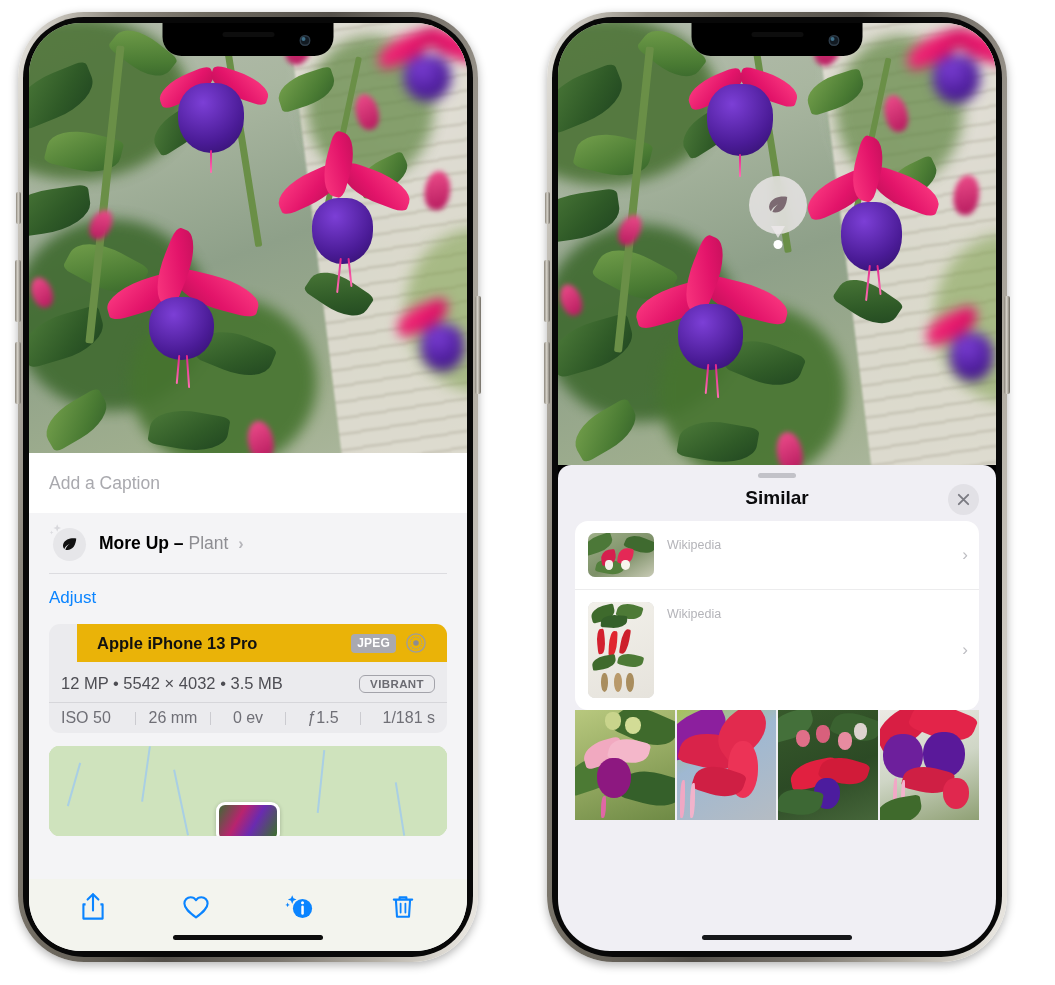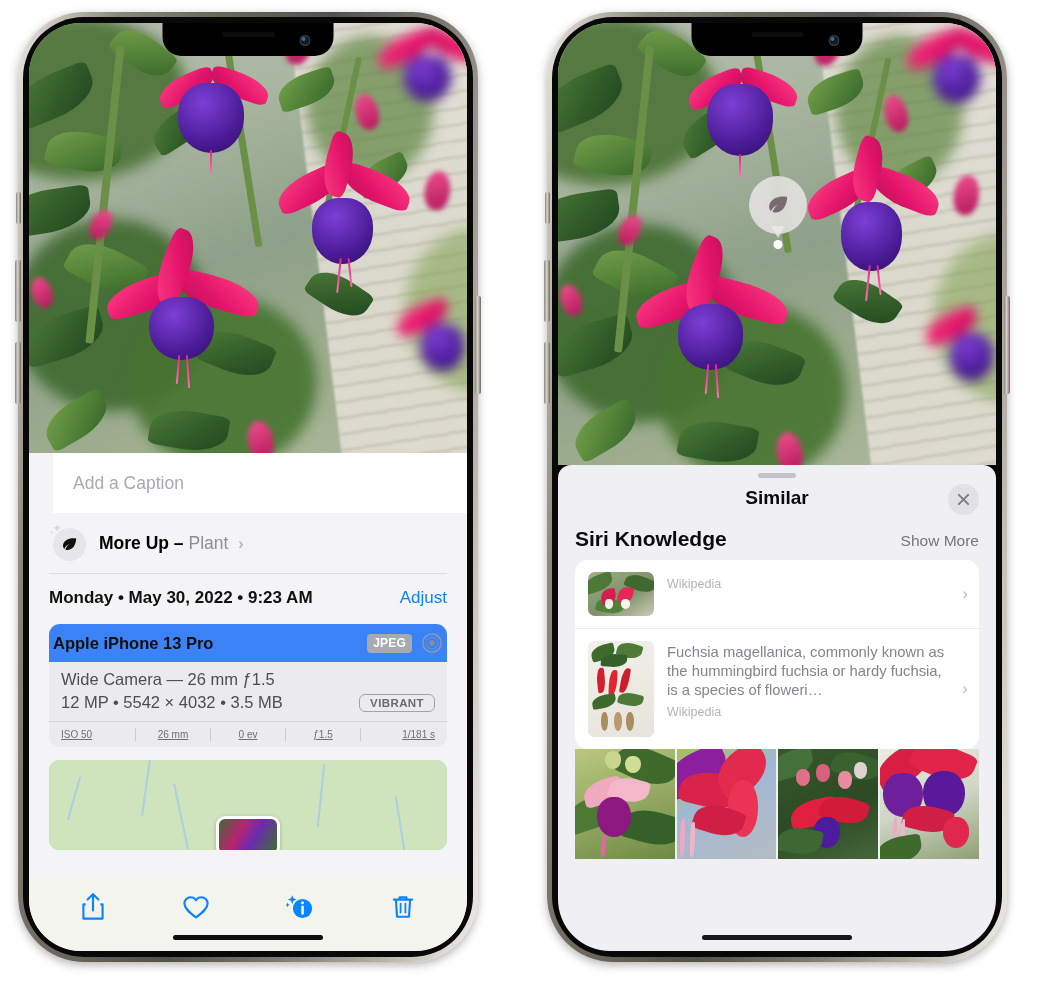--- a/index.html
+++ b/index.html
@@ -90,21 +90,21 @@
   .lookup-badge .tail{position:absolute;left:50%;transform:translateX(-50%);
         top:50px;width:0;height:0;border-left:7px solid transparent;
         border-right:7px solid transparent;border-top:12px solid rgba(238,233,235,.80);}
   .lookup-badge .dot{position:absolute;left:50%;transform:translateX(-50%);
         top:64px;width:9px;height:9px;border-radius:50%;background:#fff;}
   .lookup-badge svg{position:absolute;left:16px;top:16px;}
 
   
   .sheet{position:absolute;left:0;right:0;top:430px;bottom:0;background:#f4f4f6;}
   .caption-box{height:60px;background:#ffffff;display:flex;align-items:center;
-        padding:0 20px;box-sizing:border-box;margin-left:24px;}
+        padding:0 20px;box-sizing:border-box;}
   .caption-box .ph{color:#a9a9ae;font-size:17.5px;}
 
   .lookup-row{height:60px;display:flex;align-items:center;padding:0 20px;
         box-sizing:border-box;position:relative;}
   .lu-iconwrap{position:relative;width:36px;height:36px;margin-right:14px;}
   .lu-circle{position:absolute;left:4px;top:3px;width:33px;height:33px;border-radius:50%;
         background:#e6e6e9;display:flex;align-items:center;justify-content:center;}
   .lu-spark{position:absolute;left:-4px;top:-5px;}
   .lu-text{font-size:17.5px;color:#000;font-weight:700;}
   .lu-text .sub{font-weight:400;color:#8e8e93;}
@@ -114,35 +114,35 @@
 
   .meta{padding:14px 20px 4px;box-sizing:border-box;}
   .meta-row1{display:flex;align-items:baseline;justify-content:space-between;}
   .meta-date{font-size:17px;font-weight:700;color:#111;}
   .meta-adjust{font-size:17px;color:#0a84ff;}
   .meta-row2{display:flex;align-items:center;gap:9px;margin-top:7px;}
   .meta-file{font-size:16.5px;color:#6f6f75;}
 
   .camcard{margin:12px 20px 0;border-radius:11px;overflow:hidden;background:#ebebee;}
   .camcard .hdr{display:flex;align-items:center;justify-content:space-between;
-        background:#3b82f6;padding:8px 4px;box-sizing:border-box;}
+        background:#eab308;padding:8px 20px;box-sizing:border-box;margin-left:28px;}
   .camcard .hdr .name{font-size:16.5px;font-weight:700;color:#111;}
   .hdr-right{display:flex;align-items:center;gap:9px;}
   .jpeg{background:#a9a9b0;color:#fff;font-size:12px;font-weight:700;
         padding:2.5px 6px;border-radius:4px;letter-spacing:.2px;}
   .camcard .body{padding:8px 12px 9px;box-sizing:border-box;}
   .camcard .line1{font-size:16.5px;color:#4d4d53;}
   .camcard .line2row{display:flex;align-items:center;justify-content:space-between;
         margin-top:4px;}
   .camcard .line2{font-size:16.5px;color:#4d4d53;}
   .vibrant{border:1.2px solid #a3a3aa;border-radius:6px;color:#6b6b72;
         font-size:11.5px;font-weight:600;padding:2px 10px;letter-spacing:.4px;}
   .camcard .exif{display:flex;align-items:center;border-top:1px solid #d6d6da;
         padding:6px 12px;box-sizing:border-box;}
-  .camcard .exif span{flex:1;text-align:center;font-size:10px;color:#6f6f76;text-decoration:underline;}
+  .camcard .exif span{flex:1;text-align:center;font-size:16px;color:#6f6f76;}
   .camcard .exif span:first-child{text-align:left;}
   .camcard .exif span:last-child{text-align:right;}
   .camcard .exif .sep{flex:0 0 1px;height:13px;background:#cbcbd0;}
 
   .mapcard{margin:13px 20px 0;height:90px;border-radius:11px;overflow:hidden;
         position:relative;background:#eee9df;}
   .mapcard .land{position:absolute;inset:0;
         background:
          radial-gradient(ellipse 22% 48% at 12% 30%,#cfe3bd 0,#cfe3bd 100%),
          radial-gradient(ellipse 17% 40% at 30% 72%,#cfe3bd 0,#cfe3bd 100%),
@@ -318,39 +318,37 @@
             <span>More Up –</span>
             <span class="sub">Plant</span>
             <span class="lu-chev">›</span>
           </div>
         </div>
 
         <div class="divider"></div>
 
         <div class="meta">
           <div class="meta-row1">
-            <span class="meta-date">Monday • May 30, 2022 • 9:23 AM</span>
             <span class="meta-adjust">Adjust</span>
           </div>
         </div>
 
         <div class="camcard">
           <div class="hdr">
             <span class="name">Apple iPhone 13 Pro</span>
             <span class="hdr-right">
               <span class="jpeg">JPEG</span>
               <svg width="22" height="22" viewBox="0 0 24 24">
                 <circle cx="12" cy="12" r="10" fill="none" stroke="#9b9ba2" stroke-width="1.4"></circle>
                 <circle cx="12" cy="12" r="6.4" fill="none" stroke="#9b9ba2" stroke-width="1.2" stroke-dasharray="1.2 1.4"></circle>
                 <circle cx="12" cy="12" r="3" fill="#8c8c93"></circle>
               </svg>
             </span>
           </div>
           <div class="body">
-            <div class="line1">Wide Camera — 26 mm ƒ1.5</div>
             <div class="line2row">
               <span class="line2">12 MP • 5542 × 4032 • 3.5 MB</span>
               <span class="vibrant">VIBRANT</span>
             </div>
           </div>
           <div class="exif">
             <span>ISO 50</span>
             <i class="sep"></i>
             <span>26 mm</span>
             <i class="sep"></i>
@@ -516,24 +514,20 @@
 
         <div class="res-hdr">
           <span class="res-title">Similar</span>
           <div class="res-close">
             <svg width="15" height="15" viewBox="0 0 16 16">
               <path d="M3 3l10 10M13 3L3 13" stroke="#7b7b82" stroke-width="2" stroke-linecap="round"></path>
             </svg>
           </div>
         </div>
 
-        <div class="sec-hdr">
-          <span class="sec-title">Siri Knowledge</span>
-          <span class="sec-more">Show More</span>
-        </div>
 
         <div class="kcard">
 
           <div class="krow">
             <div class="kthumb a">
               <div class="mini">
                 <div class="bgp" style="background:linear-gradient(150deg,#9fb089,#7d9068 55%,#c9cbb6);"></div>
                 <div class="lf" style="left:-6%;top:6%;width:44%;height:36%;background:#4c7838;transform:rotate(-18deg);"></div>
                 <div class="lf" style="left:56%;top:8%;width:46%;height:34%;background:#3f6a2f;transform:rotate(22deg);"></div>
                 <div class="lf" style="left:12%;top:62%;width:42%;height:32%;background:#537f3c;transform:rotate(12deg);"></div>
@@ -560,21 +554,20 @@
                 <div class="fl" style="left:32%;top:30%;width:12%;height:26%;background:#e0262f;transform:rotate(3deg);"></div>
                 <div class="fl" style="left:50%;top:28%;width:12%;height:26%;background:#cd1f2b;transform:rotate(10deg);"></div>
                 <div class="lf" style="left:6%;top:56%;width:36%;height:14%;background:#3e6a2c;transform:rotate(-10deg);"></div>
                 <div class="lf" style="left:46%;top:54%;width:38%;height:14%;background:#4d7a36;transform:rotate(14deg);"></div>
                 <div class="cp" style="left:20%;top:74%;width:11%;height:20%;background:#a98d5e;"></div>
                 <div class="cp" style="left:40%;top:74%;width:11%;height:20%;background:#b9996a;"></div>
                 <div class="cp" style="left:58%;top:74%;width:11%;height:20%;background:#a98d5e;"></div>
               </div>
             </div>
             <div class="ktext">
-              <div class="kdesc">Fuchsia magellanica, commonly known as the hummingbird fuchsia or hardy fuchsia, is a species of floweri…</div>
               <div class="ksrc">Wikipedia</div>
             </div>
             <span class="kchev">›</span>
           </div>
         </div>
 
 
         <div class="simstrip">
           <div class="st">
             <div class="mini">

